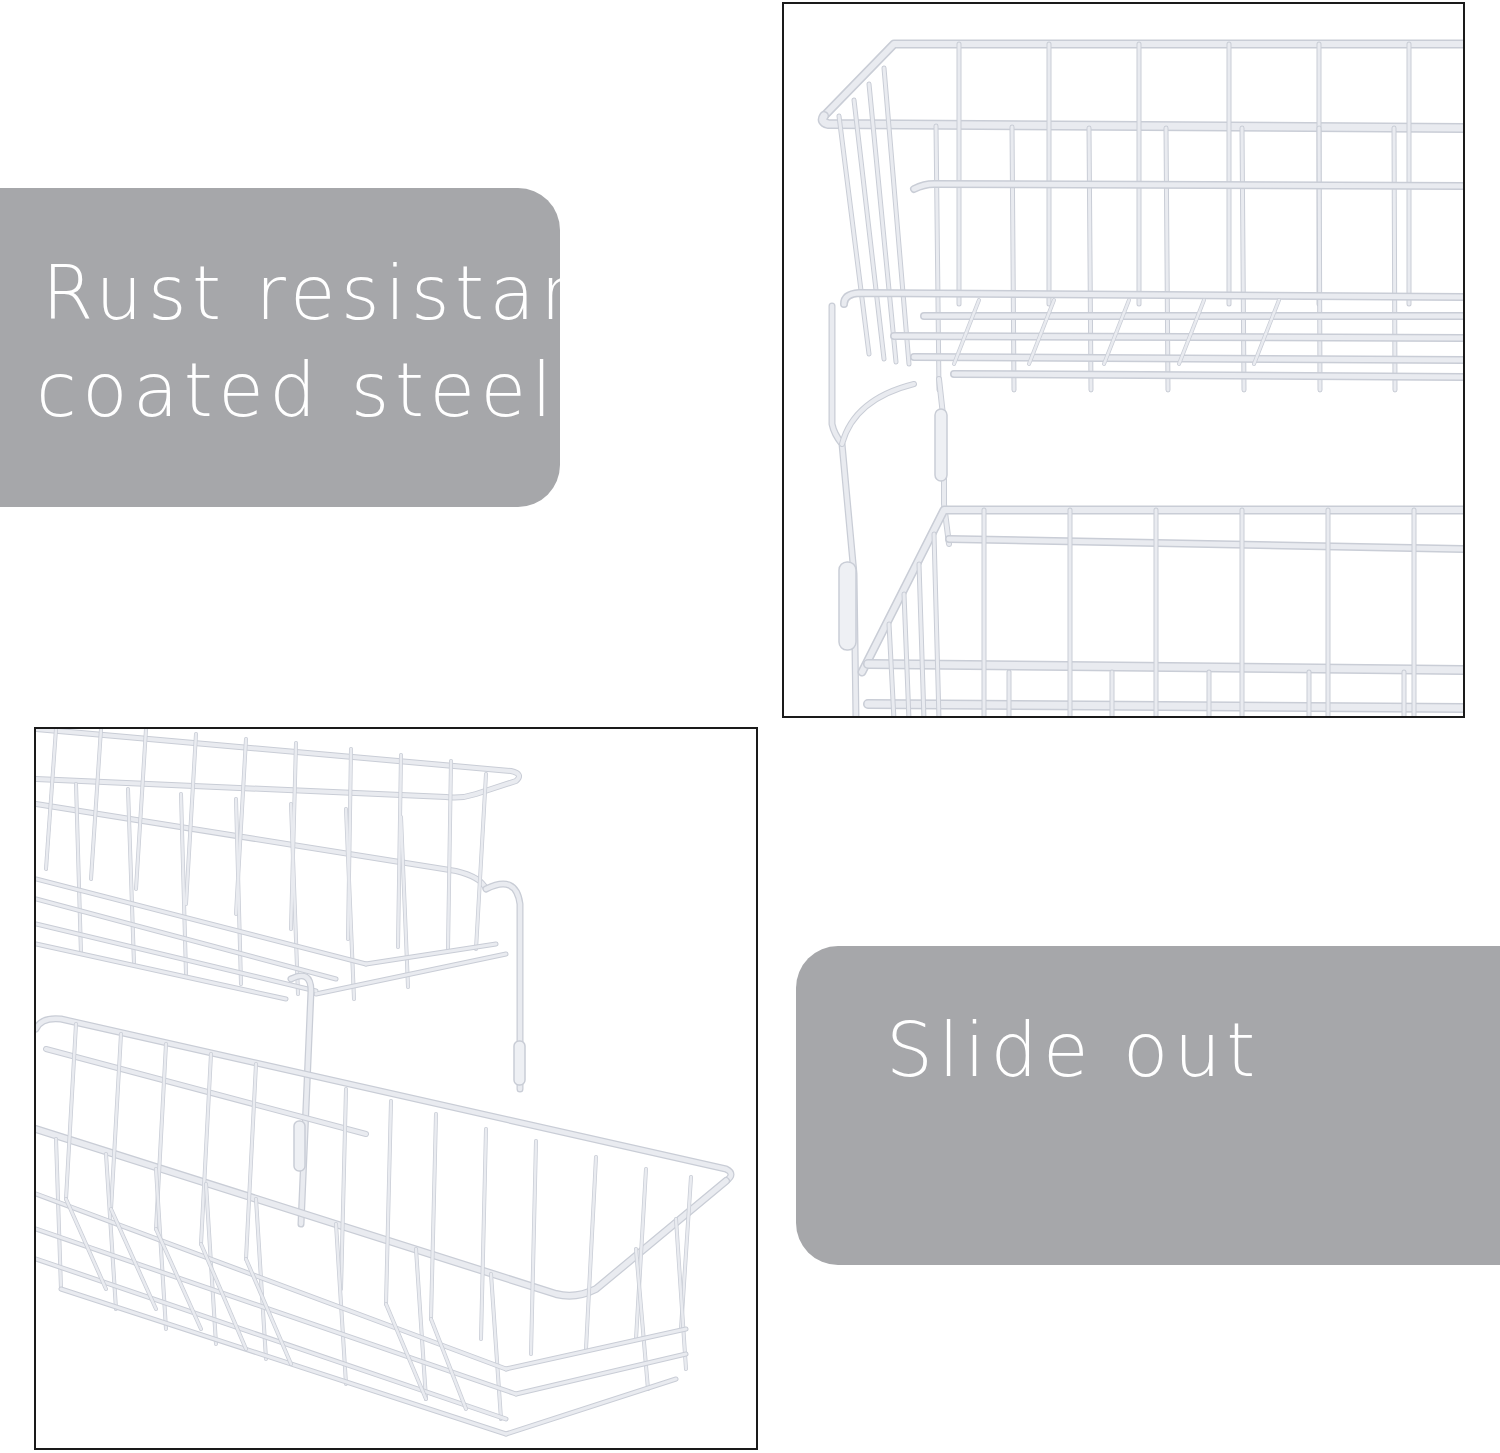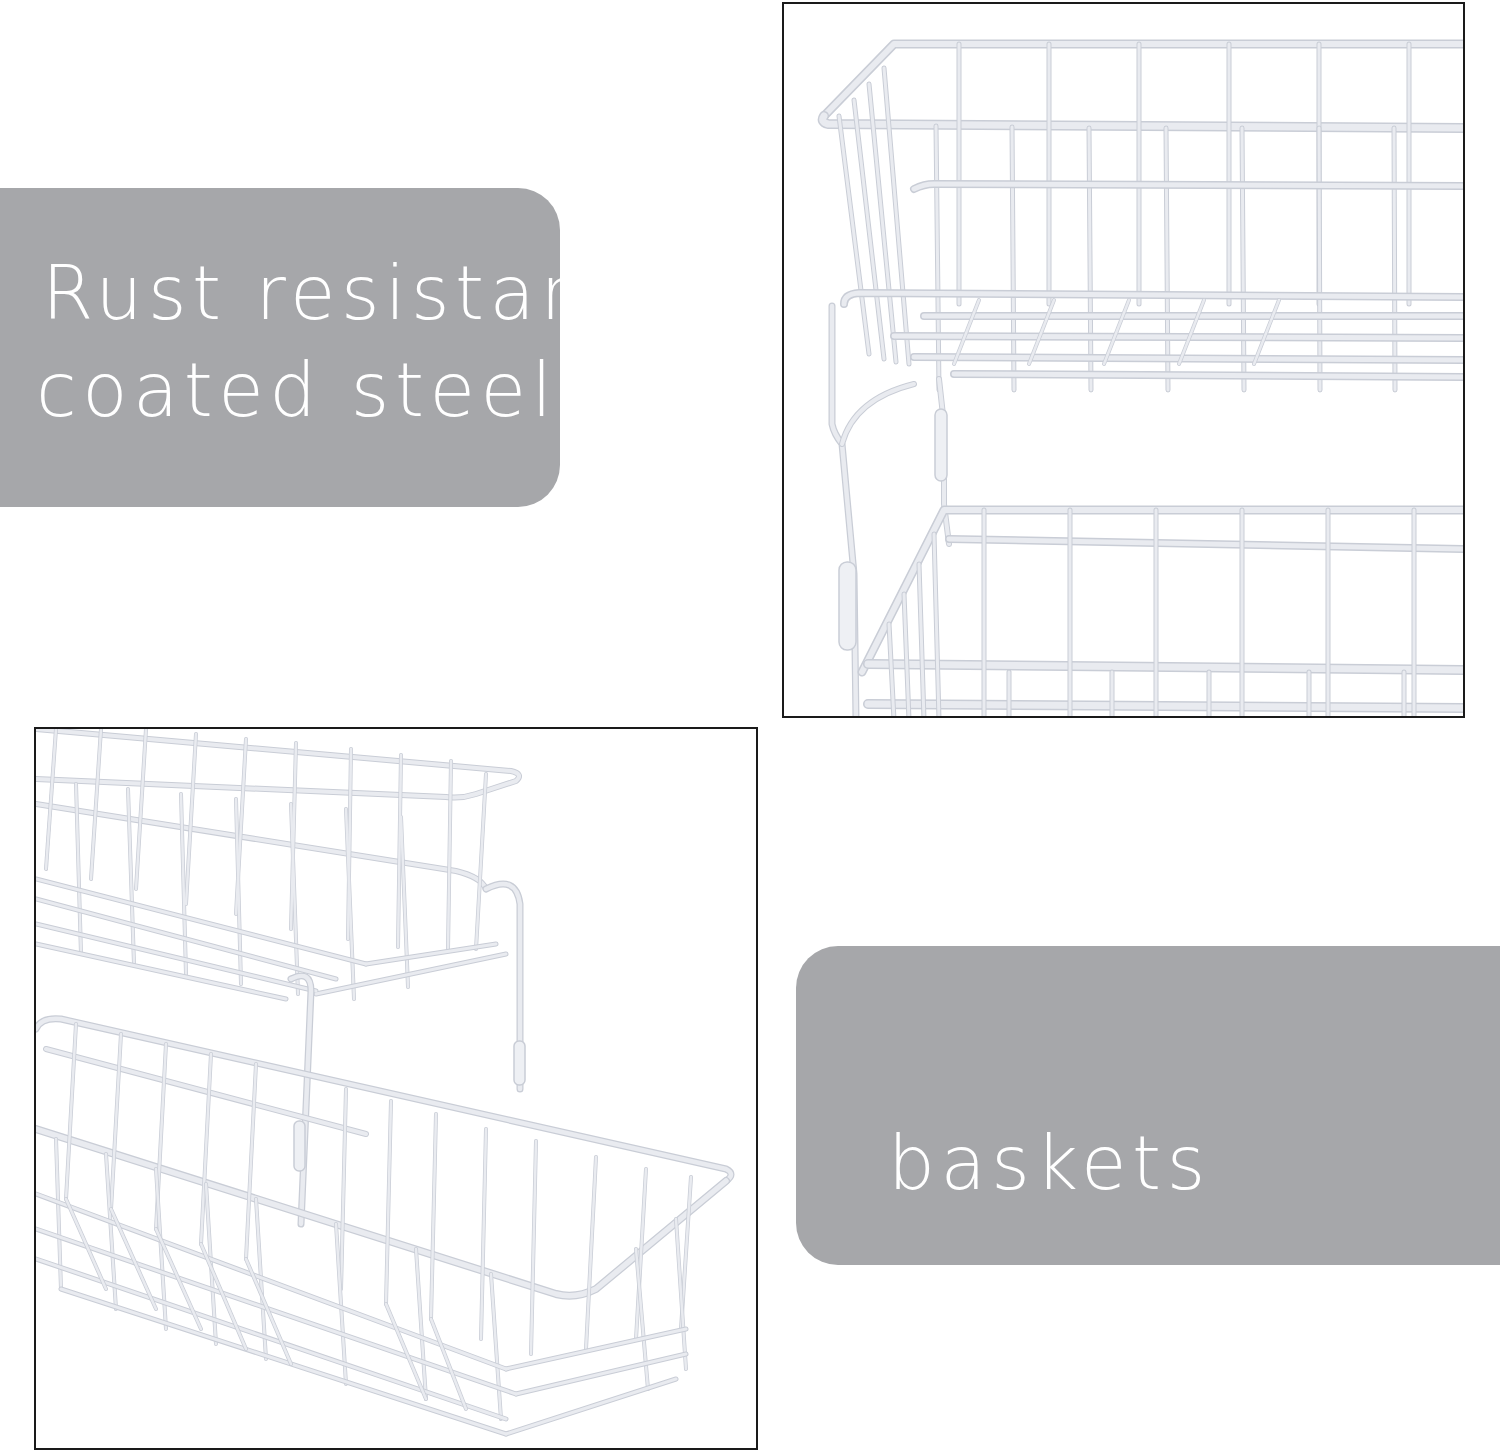--- a/index.html
+++ b/index.html
@@ -51,21 +51,21 @@
 </style>
 </head>
 <body>
 
 <div class="badge badge-left">
   <div class="badge-line l1">Rust resistant</div>
   <div class="badge-line l2">coated steel</div>
 </div>
 
 <div class="badge badge-right">
-  <div class="badge-line l2">baskets</div>
+  <div class="badge-line l1">Slide out</div>
 </div>
 
 <div class="photo-frame frame-top-right">
   <svg width="683" height="716" viewBox="0 0 683 716">
 
     <g>
       <path class="wire-edge" stroke-width="9" d="M40 112 L110 40 L683 40"></path>
       <path class="wire" stroke-width="6" d="M40 112 L110 40 L683 40"></path>
 
       <path class="wire-edge" stroke-width="10" d="M40 112 Q36 118 44 120 L683 124"></path>

